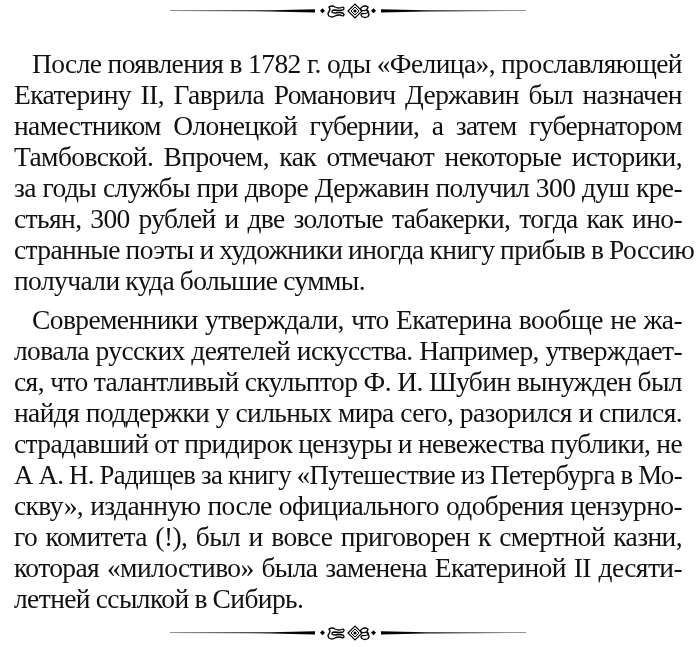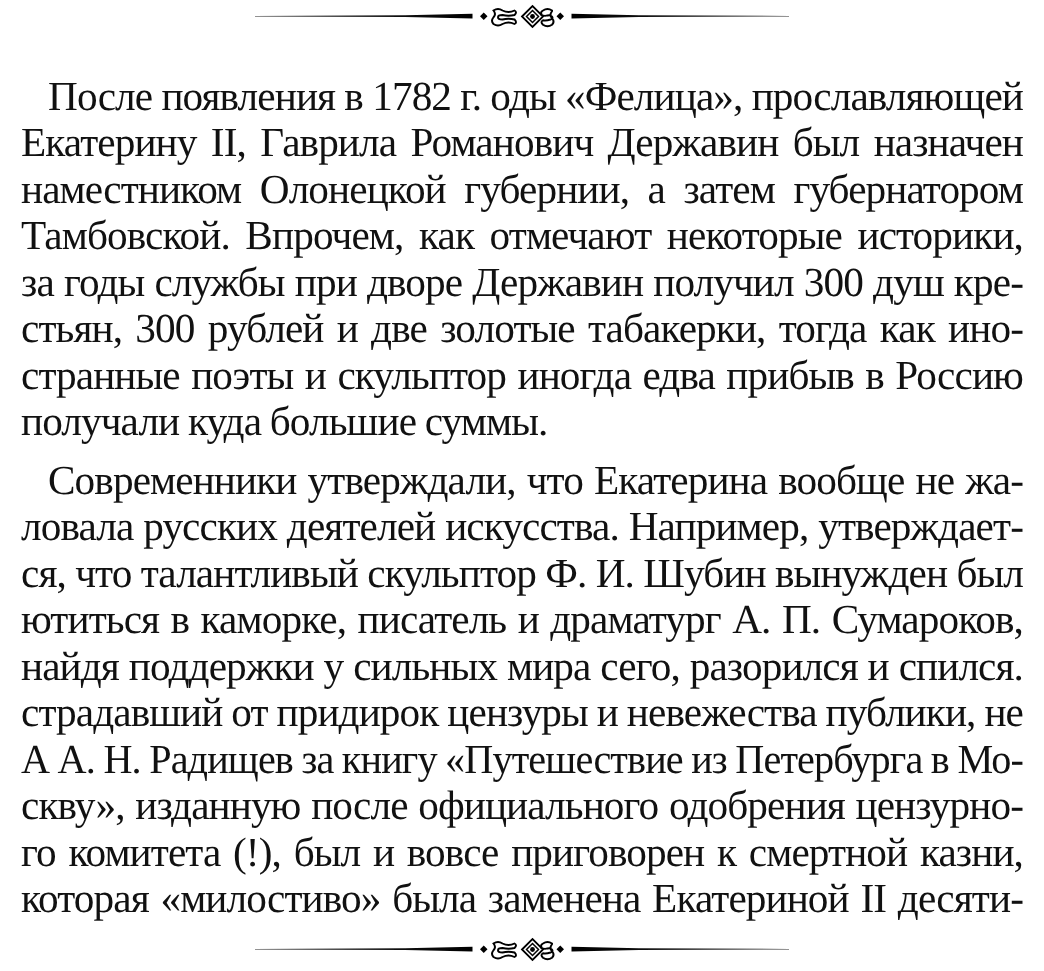--- a/index.html
+++ b/index.html
@@ -94,34 +94,34 @@
 </div>
 
 <div class="page-text">
   <p class="paragraph">
     <span class="line indent">После появления в 1782 г. оды «Фелица», прославляющей</span>
     <span class="line">Екатерину II, Гаврила Романович Державин был назначен</span>
     <span class="line">наместником Олонецкой губернии, а затем губернатором</span>
     <span class="line">Тамбовской. Впрочем, как отмечают некоторые историки,</span>
     <span class="line">за годы службы при дворе Державин получил 300 душ кре-</span>
     <span class="line">стьян, 300 рублей и две золотые табакерки, тогда как ино-</span>
-    <span class="line">странные поэты и скульптор иногда едва прибыв в Россию</span>
+    <span class="line">странные поэты и художники иногда книгу прибыв в Россию</span>
     <span class="line last">получали куда большие суммы.</span>
   </p>
   <p class="paragraph">
     <span class="line indent">Современники утверждали, что Екатерина вообще не жа-</span>
     <span class="line">ловала русских деятелей искусства. Например, утверждает-</span>
     <span class="line">ся, что талантливый скульптор Ф. И. Шубин вынужден был</span>
-    <span class="line">ютиться в каморке, писатель и драматург А. П. Сумароков,</span>
     <span class="line">найдя поддержки у сильных мира сего, разорился и спился.</span>
     <span class="line">страдавший от придирок цензуры и невежества публики, не</span>
     <span class="line" style="text-align-last: left;"><span class="scale-x" style="transform: scaleX(0.974693);">А А. Н. Радищев за книгу «Путешествие из Петербурга в Мо-</span></span>
     <span class="line">скву», изданную после официального одобрения цензурно-</span>
     <span class="line">го комитета (!), был и вовсе приговорен к смертной казни,</span>
     <span class="line">которая «милостиво» была заменена Екатериной II десяти-</span>
+    <span class="line last">летней ссылкой в Сибирь.</span>
   </p>
 </div>
 
 <div class="ornament bottom">
   <svg viewBox="0 0 356 16">
     <defs>
       <linearGradient id="lg3" x1="0" x2="1" y1="0" y2="0">
         <stop offset="0" stop-color="#111" stop-opacity="0.9"></stop>
         <stop offset="1" stop-color="#000"></stop>
       </linearGradient>

